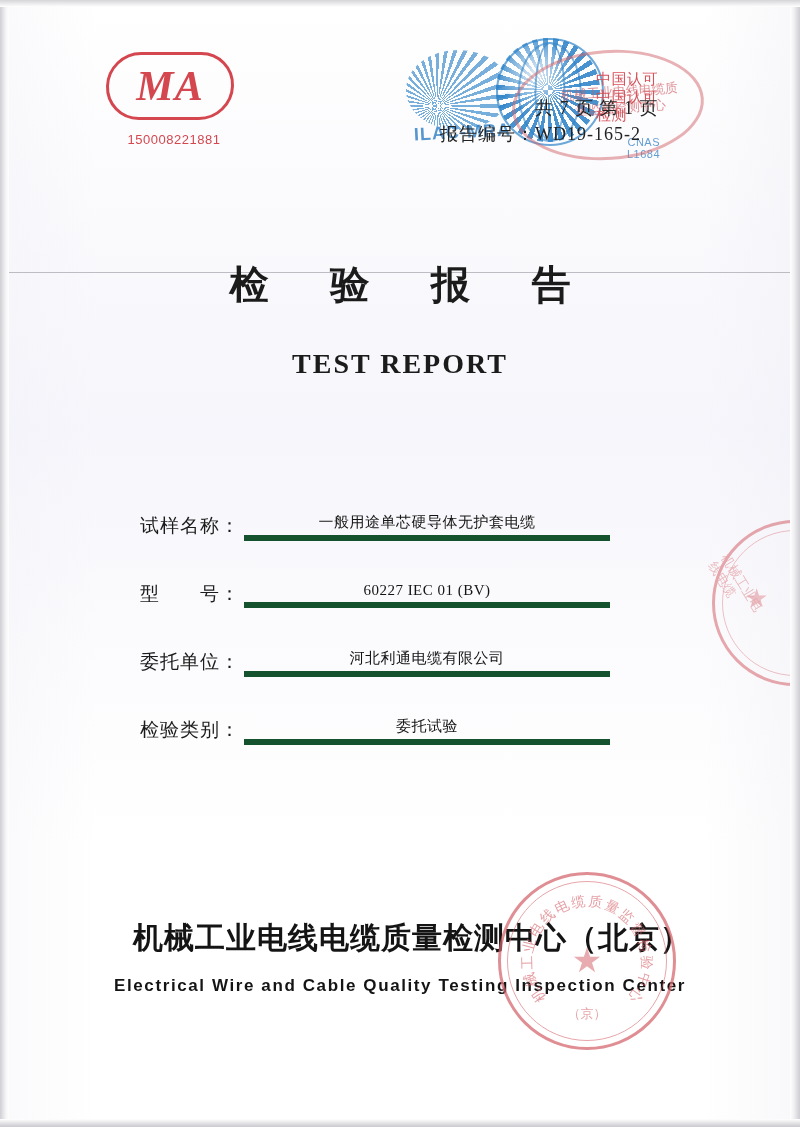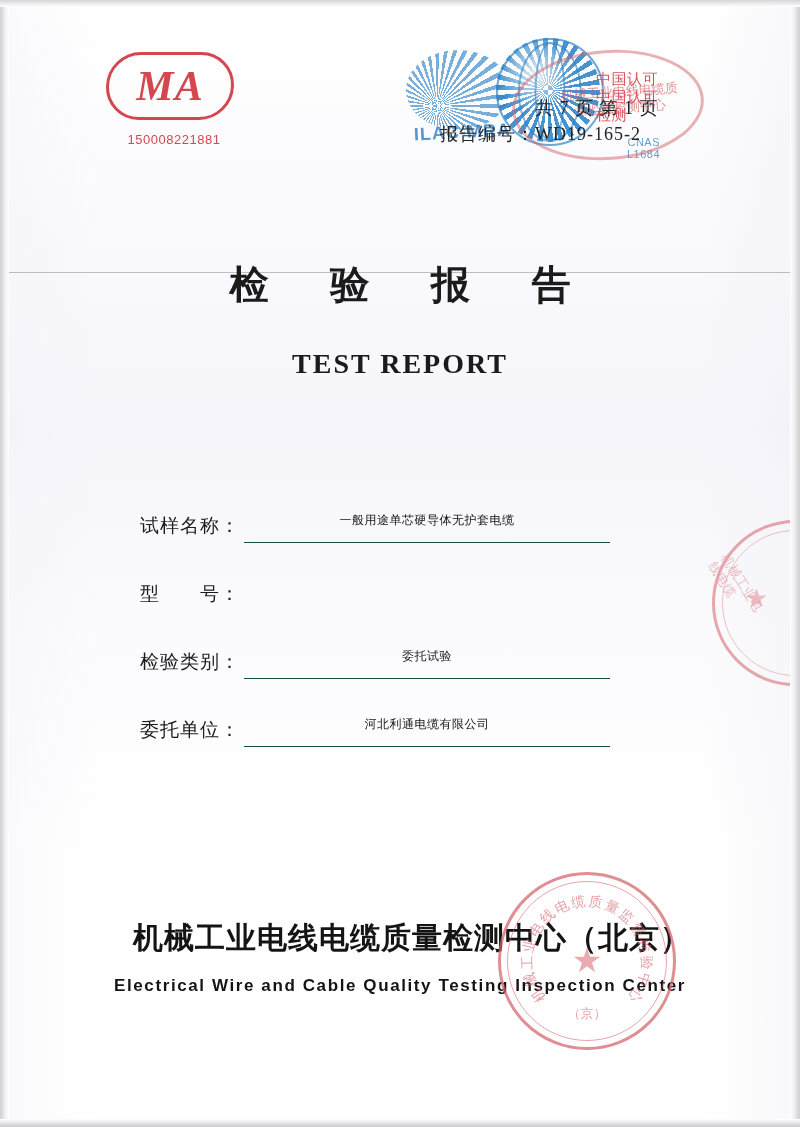--- a/index.html
+++ b/index.html
@@ -286,26 +286,26 @@
   .field-label {
     font-family: "Liberation Serif", serif;
     font-size: 19px;
     color: #1b1b1b;
     white-space: nowrap;
     letter-spacing: 1px;
     padding-bottom: 2px;
   }
   .field-value {
     flex: 1;
-    border-bottom: 1px solid #14532d;
-    text-align: center;
-    font-family: "Liberation Serif", serif;
-    font-size: 12px;
+    border-bottom: 6px solid #14532d;
+    text-align: center;
+    font-family: "Liberation Serif", serif;
+    font-size: 15px;
     color: #141414;
-    padding-bottom: 13px;
+    padding-bottom: 3px;
     margin-left: 4px;
     letter-spacing: 0.5px;
   }
 
   
   .footer {
     position: absolute;
     left: 0;
     right: 0;
     top: 918px;
@@ -471,28 +471,29 @@
   <div class="title-cn">检 验 报 告</div>
   <div class="title-en">TEST REPORT</div>
 
   <div class="fields">
     <div class="field-row">
       <div class="field-label">试样名称：</div>
       <div class="field-value">一般用途单芯硬导体无护套电缆</div>
     </div>
     <div class="field-row">
       <div class="field-label">型　　号：</div>
+      <div class="field-value">60227 IEC 01 (BV)</div>
+    </div>
+    <div class="field-row">
+      <div class="field-label">委托单位：</div>
+      <div class="field-value">河北利通电缆有限公司</div>
     </div>
     <div class="field-row">
       <div class="field-label">检验类别：</div>
       <div class="field-value">委托试验</div>
-    </div>
-    <div class="field-row">
-      <div class="field-label">委托单位：</div>
-      <div class="field-value">河北利通电缆有限公司</div>
     </div>
   </div>
 
   <div class="seal-partial">
     <div class="seal-partial-inner"></div>
     <div class="seal-partial-star">★</div>
     <div class="seal-partial-text">机械工业电线电缆</div>
   </div>
 
   <div class="footer">

